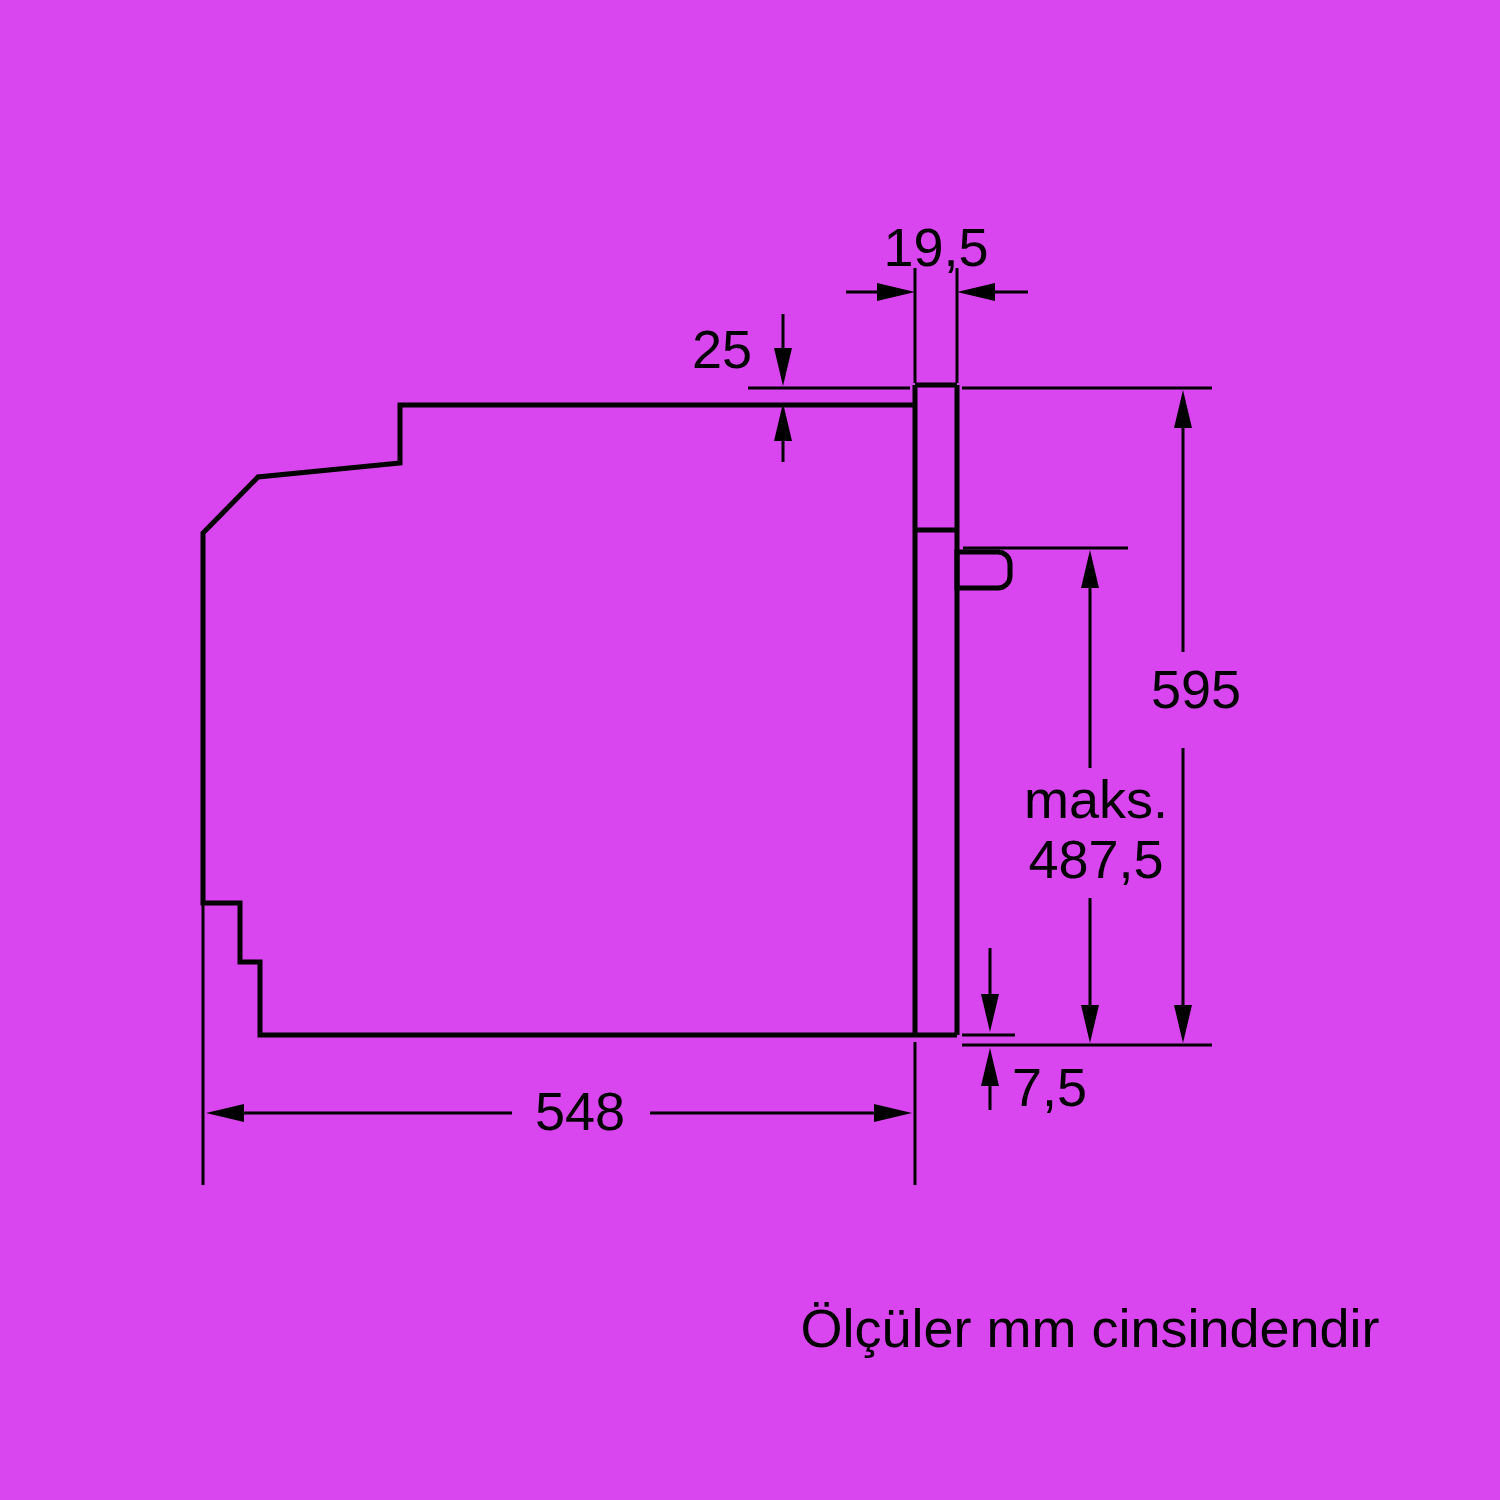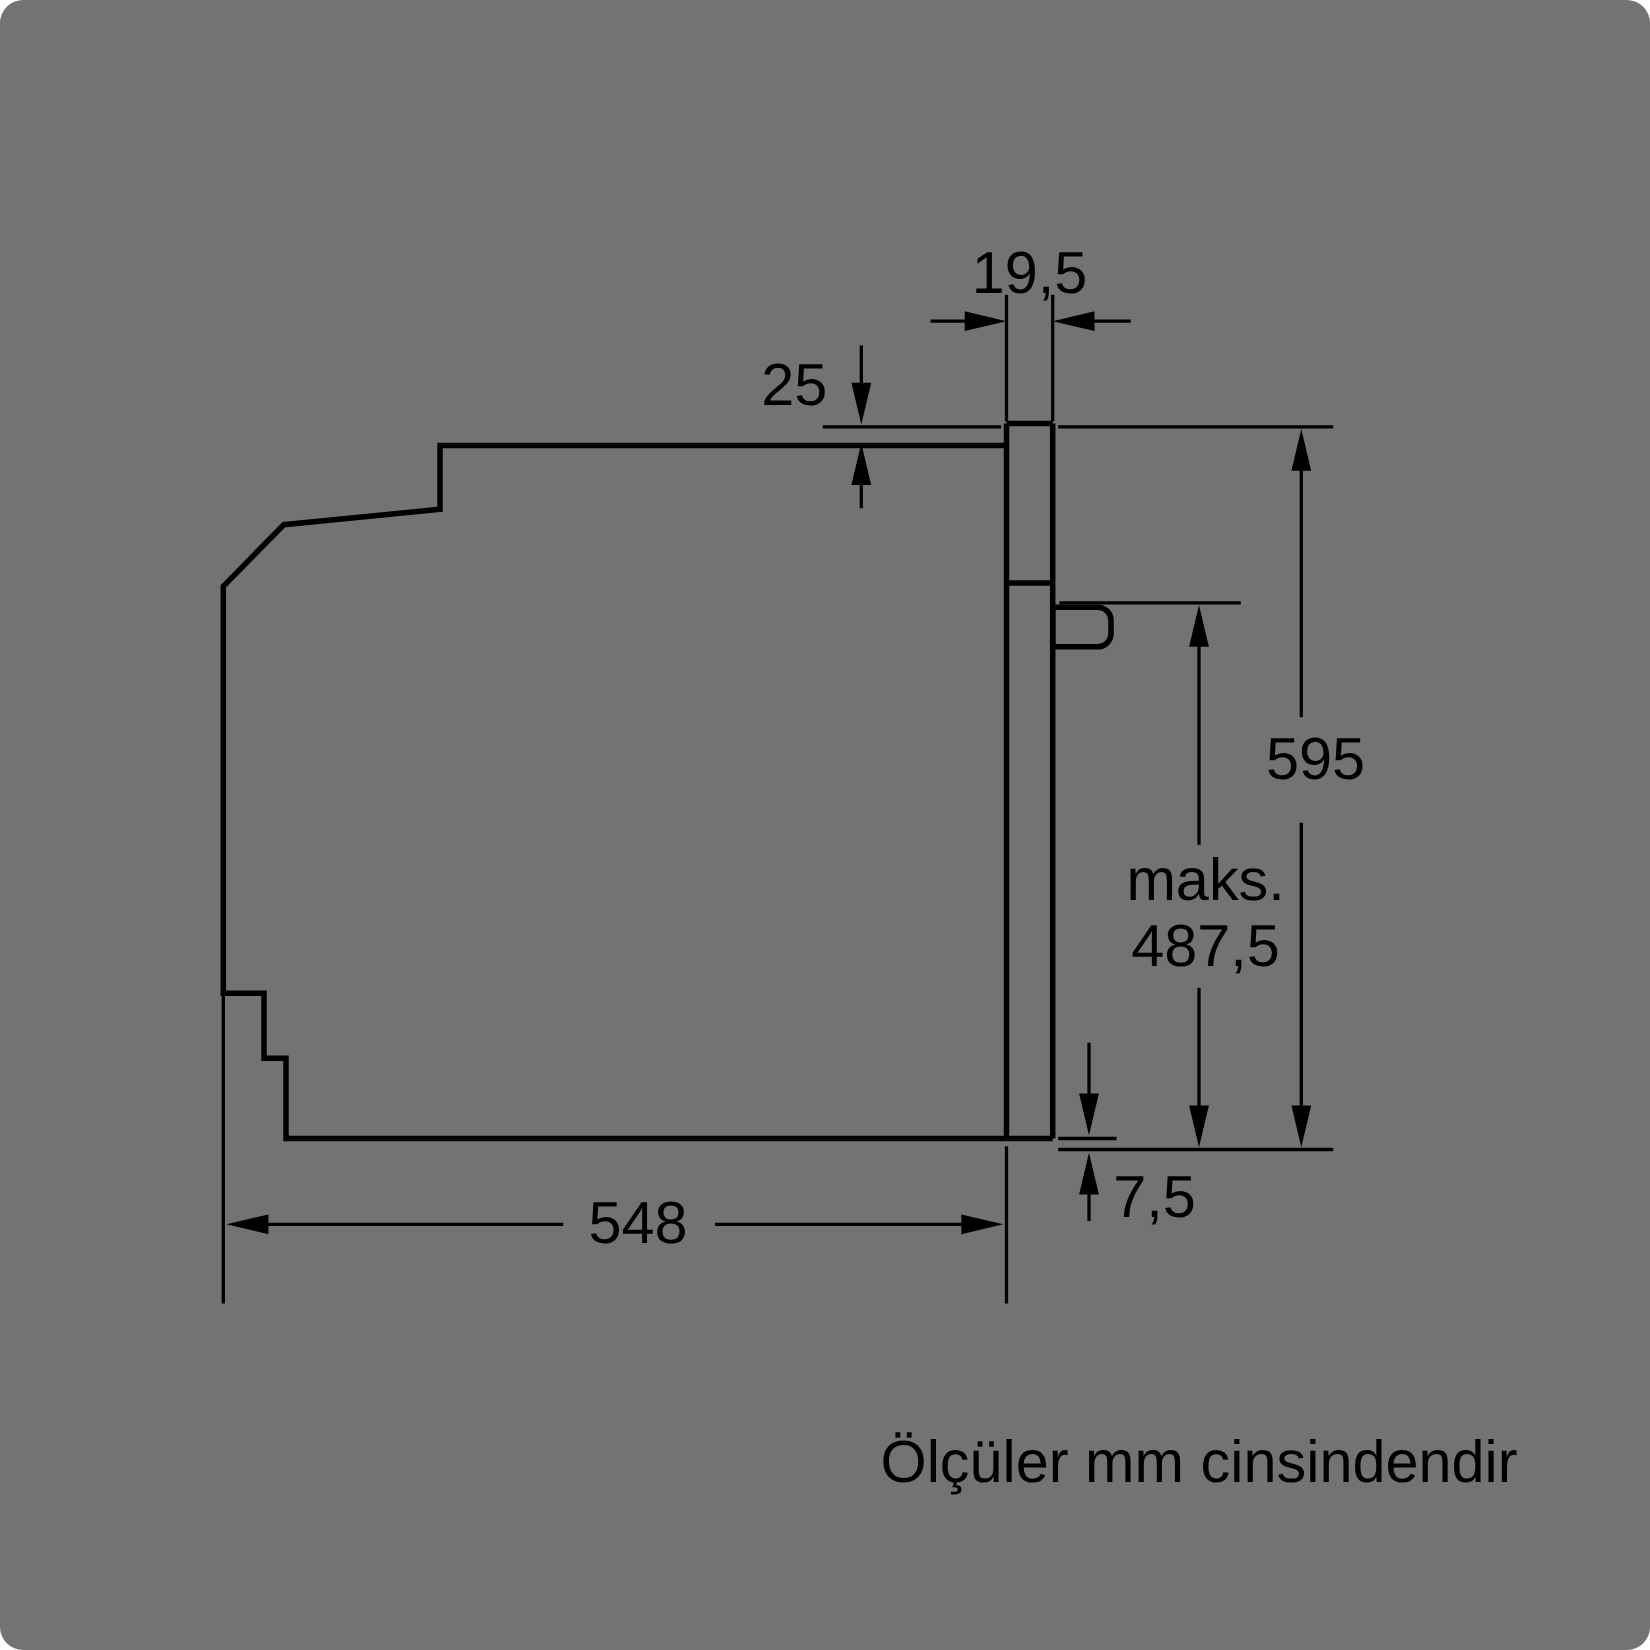--- a/index.html
+++ b/index.html
@@ -3,24 +3,23 @@
 <meta charset="utf-8">
 <style>
   html, body {
     margin: 0;
     padding: 0;
     background: #ffffff;
   }
   .page {
     width: 1500px;
     height: 1500px;
-    background: #737373;
+    background: #d946ef;
     position: relative;
     font-family: "Liberation Sans", "DejaVu Sans", sans-serif;
-    border-radius: 21px;
   }
   svg { display: block; width: 1500px; height: 1500px; }
   .outline { fill: none; stroke: #000000; stroke-width: 5; stroke-linejoin: miter; }
   .thin    { fill: none; stroke: #000000; stroke-width: 3; }
   .dimline { fill: none; stroke: #000000; stroke-width: 3; }
   .arrow   { fill: #000000; stroke: none; }
   .dim-text {
     fill: #000000;
     font-size: 54px;
     font-family: "Liberation Sans", "DejaVu Sans", sans-serif;

